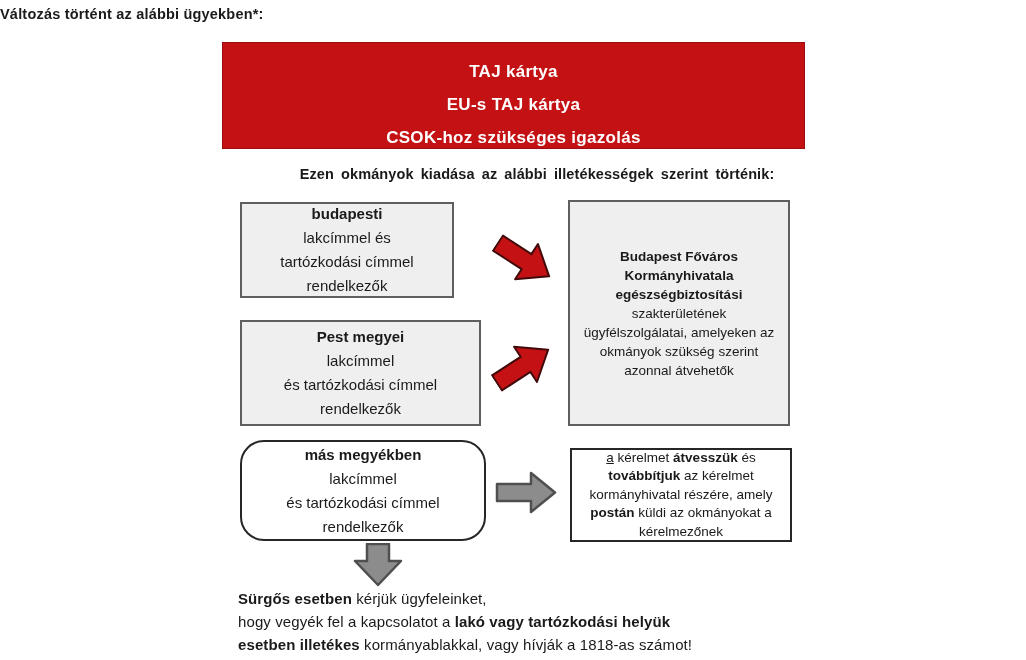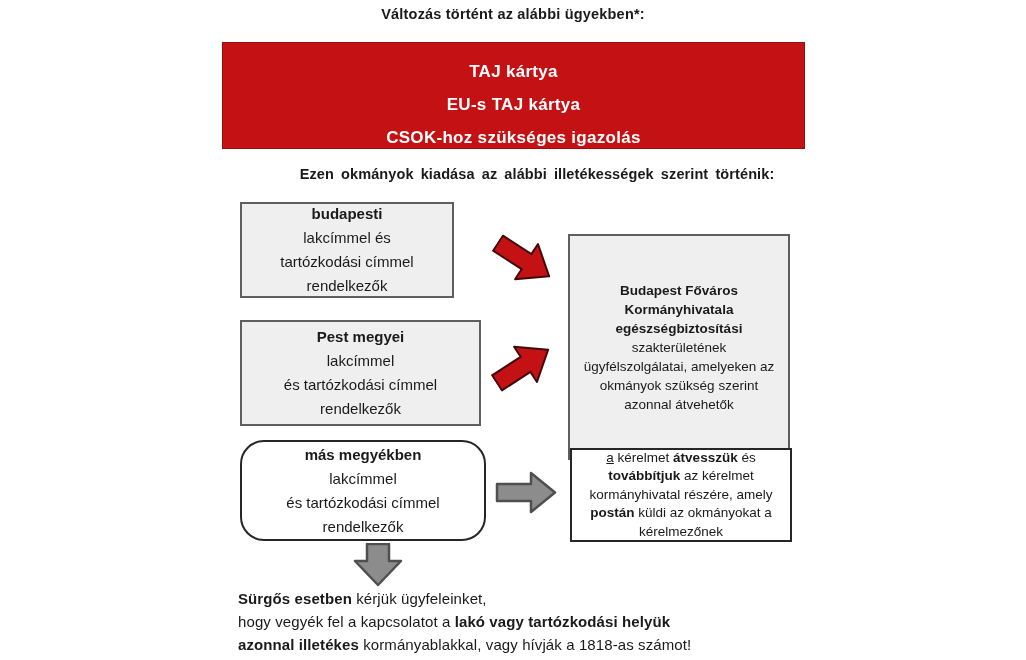--- a/index.html
+++ b/index.html
@@ -7,21 +7,21 @@
     position:relative;
     width:1026px;height:660px;
     background:#ffffff;
     font-family:"Liberation Sans","DejaVu Sans",sans-serif;
     color:#1a1a1a;
     overflow:hidden;
   }
   .abs{position:absolute;}
   .title{
     top:6px;left:0;width:1026px;
-    text-align:center;font-size:14.5px;font-weight:bold;
+    text-align:left;font-size:14.5px;font-weight:bold;
     letter-spacing:.2px;
   }
   .banner{
     left:222px;top:42px;width:581px;height:105px;
     background:#c41114;border:1px solid #9c0d0f;
     display:flex;flex-direction:column;justify-content:flex-end;align-items:center;
     gap:13px;
   }
   .banner div{
     color:#ffffff;font-size:17px;font-weight:bold;letter-spacing:.3px;
@@ -32,21 +32,21 @@
     word-spacing:3px;letter-spacing:.1px;padding-left:24px;
   }
   .box{
     display:flex;flex-direction:column;justify-content:center;align-items:center;
     text-align:center;box-sizing:border-box;
   }
   .gbox{background:#efefef;border:2px solid #5f5f5f;}
   .wbox{background:#ffffff;border:2px solid #262626;}
   .box-budapest{left:240px;top:202px;width:214px;height:96px;font-size:15px;line-height:24px;align-items:center;}
   .box-pest{left:240px;top:320px;width:241px;height:106px;font-size:15px;line-height:24px;}
-  .box-office{left:568px;top:200px;width:222px;height:226px;font-size:13.5px;line-height:19px;margin-top:34px;}
+  .box-office{left:568px;top:200px;width:222px;height:226px;font-size:13.5px;line-height:19px;}
   .box-other{left:240px;top:440px;width:246px;height:101px;font-size:15px;line-height:24px;border-radius:24px;}
   .box-mail{left:570px;top:448px;width:222px;height:94px;font-size:13.5px;line-height:18.5px;justify-content:center;}
   .box .b, .rich .b{font-weight:bold;}
   .box .u, .rich .u{text-decoration:underline;}
   .arrow{display:block;}
   .arrow-red-1{left:492px;top:236px;width:64px;height:48px;transform:rotate(33deg);}
   .arrow-red-2{left:491px;top:342px;width:64px;height:48px;transform:rotate(-33deg);}
   .arrow-gray-right{left:495px;top:469px;width:63px;height:47px;}
   .arrow-gray-down{left:348px;top:543px;width:60px;height:44px;}
   .footer{
@@ -120,16 +120,16 @@
       <div><span>kérelmezőnek</span></div>
     </div>
 
   <svg class="abs arrow arrow-gray-down" viewBox="0 0 60 44">
     <path d="M19 1 L41 1 L41 18 L53 18 L30 42 L7 18 L19 18 Z" stroke="#4f4f4f" stroke-width="2.5" stroke-linejoin="round" fill="#8c8c8c"></path>
   </svg>
 
   <div class="abs footer rich">
       <div><span class="b">Sürgős esetben</span><span> kérjük ügyfeleinket,</span></div>
       <div><span>hogy vegyék fel a kapcsolatot a </span><span class="b">lakó vagy tartózkodási helyük</span></div>
-      <div><span class="b">azonnal illetékes</span><span> kormányablakkal, vagy hívják a 1818-as számot!</span></div>
+      <div><span class="b">esetben illetékes</span><span> kormányablakkal, vagy hívják a 1818-as számot!</span></div>
     </div>
 
 </div>
 
 </body></html>

